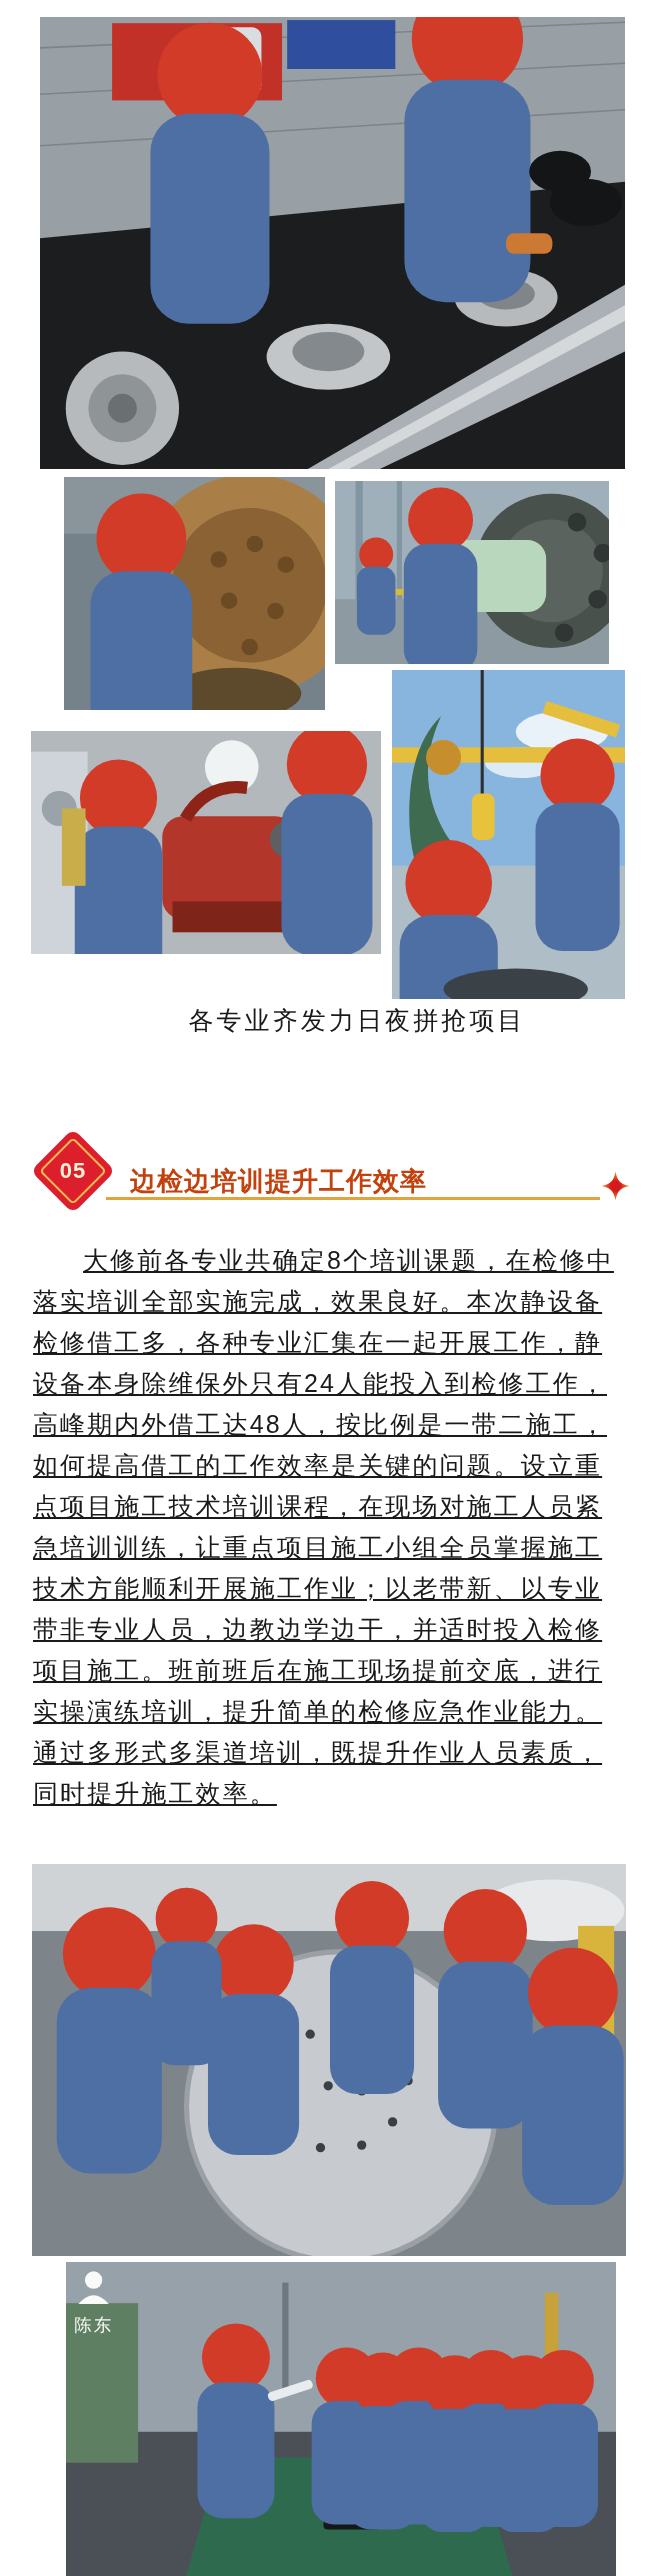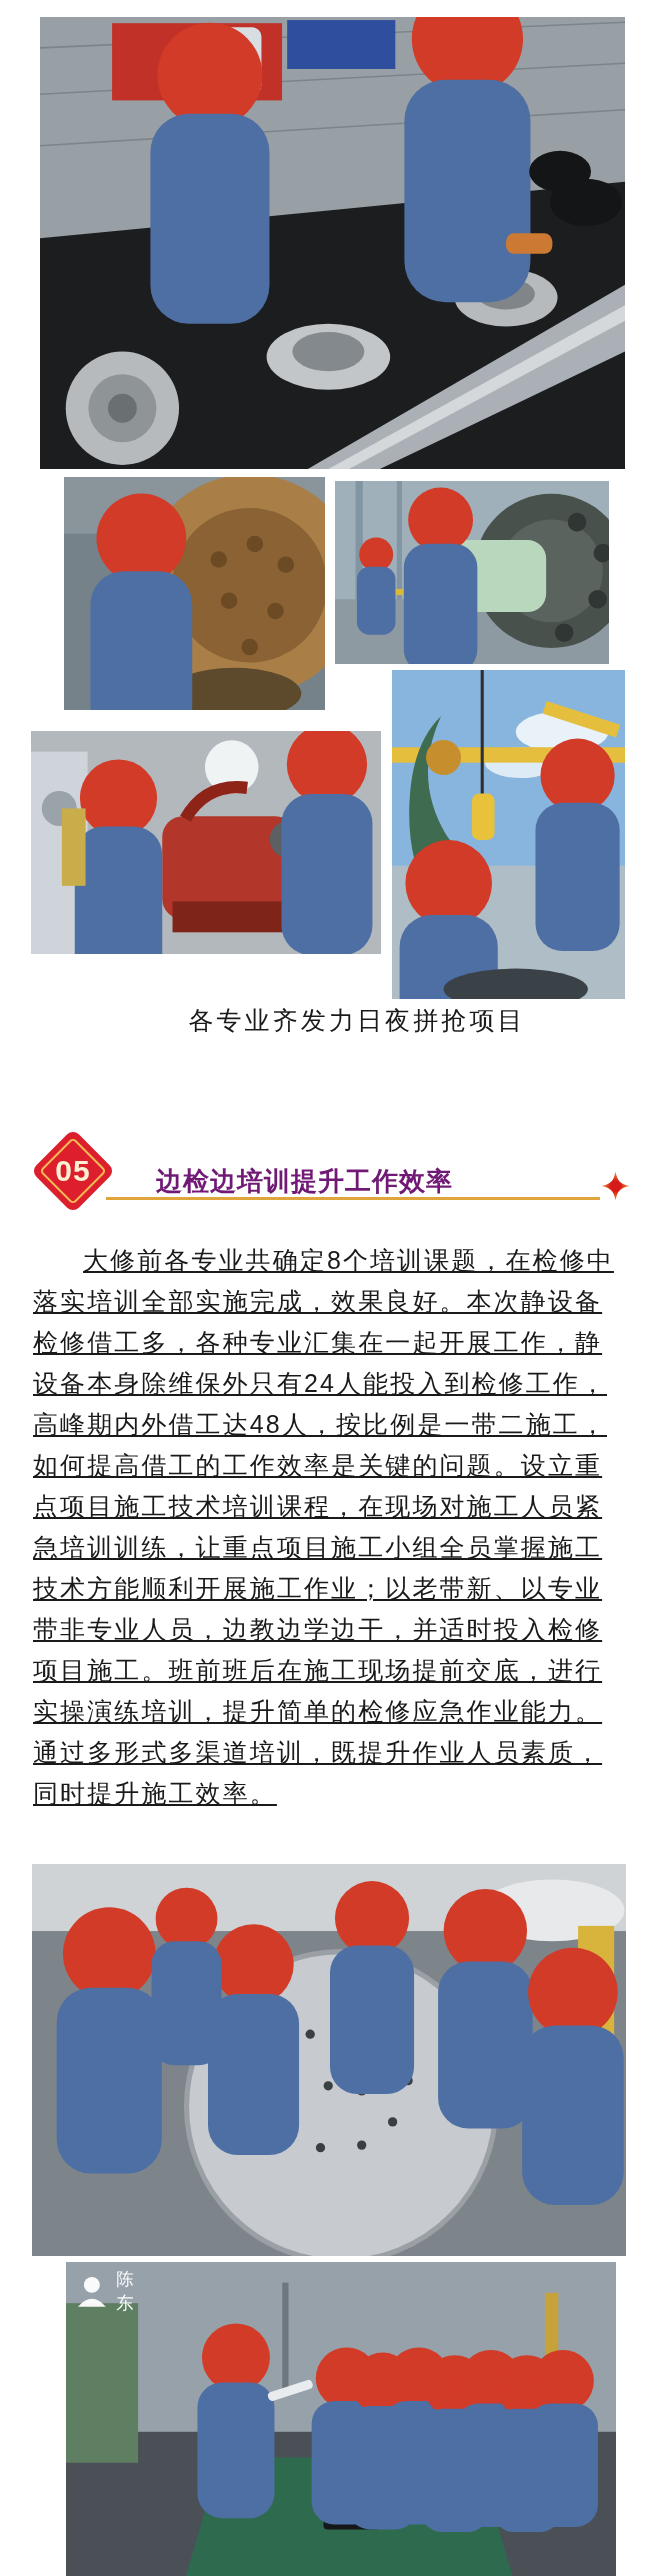--- a/index.html
+++ b/index.html
@@ -10,27 +10,27 @@
   .caption{position:absolute;left:0;width:662px;text-align:center;font-size:25px;
            line-height:30px;letter-spacing:3.1px;color:#1a1a1a;white-space:nowrap;margin-left:26px;}
   .para{position:absolute;left:33px;width:596px;font-size:25px;line-height:41px;
         letter-spacing:2.1px;color:#1a1a1a;text-indent:2em;white-space:nowrap;text-decoration:underline;}
   .diamond{position:absolute;left:43px;top:1141px;width:60px;height:60px;
            background:#DC1E2D;border-radius:8.2px;transform:rotate(45deg);}
   .diamond .inner{position:absolute;left:5.7px;top:5.7px;right:5.7px;bottom:5.7px;
            border:2.6px solid #F2BB54;border-radius:4.6px;}
   .badge-num{position:absolute;left:43px;top:1141px;width:60px;height:60px;
            display:flex;align-items:center;justify-content:center;
-           font-size:30px;font-weight:bold;color:#FBF0D3;letter-spacing:1px;}
+           font-size:22px;font-weight:bold;color:#FBF0D3;letter-spacing:1px;}
   .section-title{position:absolute;left:130px;top:1164px;font-size:26px;font-weight:bold;
-           color:#701a75;letter-spacing:1px;white-space:nowrap;margin-left:26px;}
+           color:#c2410c;letter-spacing:1px;white-space:nowrap;}
   .underline{position:absolute;left:106px;top:1197px;width:494px;height:2.6px;background:#E0A43C;}
   .sparkle{position:absolute;left:601px;top:1171px;width:29px;height:30px;}
   .watermark{position:absolute;left:8.2px;top:5.2px;display:flex;align-items:center;gap:6.2px;
-           color:#ffffff;font-size:17.5px;letter-spacing:2.1px;opacity:.95;}
+           color:#ffffff;font-size:17.5px;letter-spacing:2.1px;opacity:.95;flex-direction:column;}
 </style>
 </head>
 <body>
 
 <svg width="0" height="0" style="position:absolute" aria-hidden="true">
   <defs>
     <g id="wkr">
       <circle cx="0" cy="-52" r="30" fill="#d23b27"></circle>
       <rect x="-34" y="-30" width="68" height="120" rx="22" fill="#4e6fa3"></rect>
     </g>

